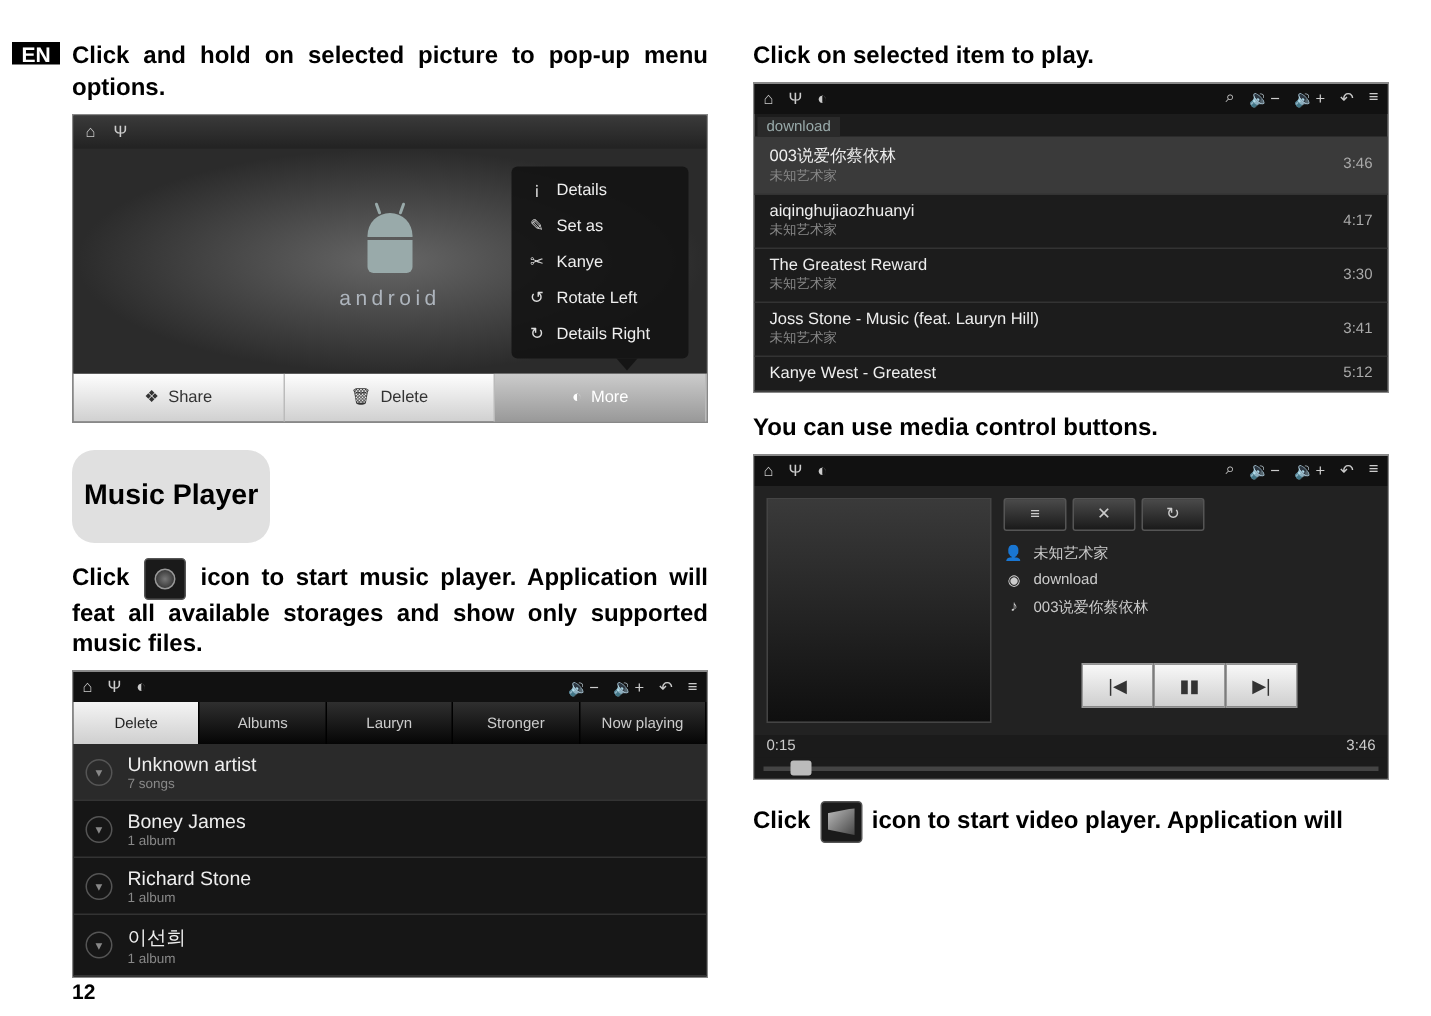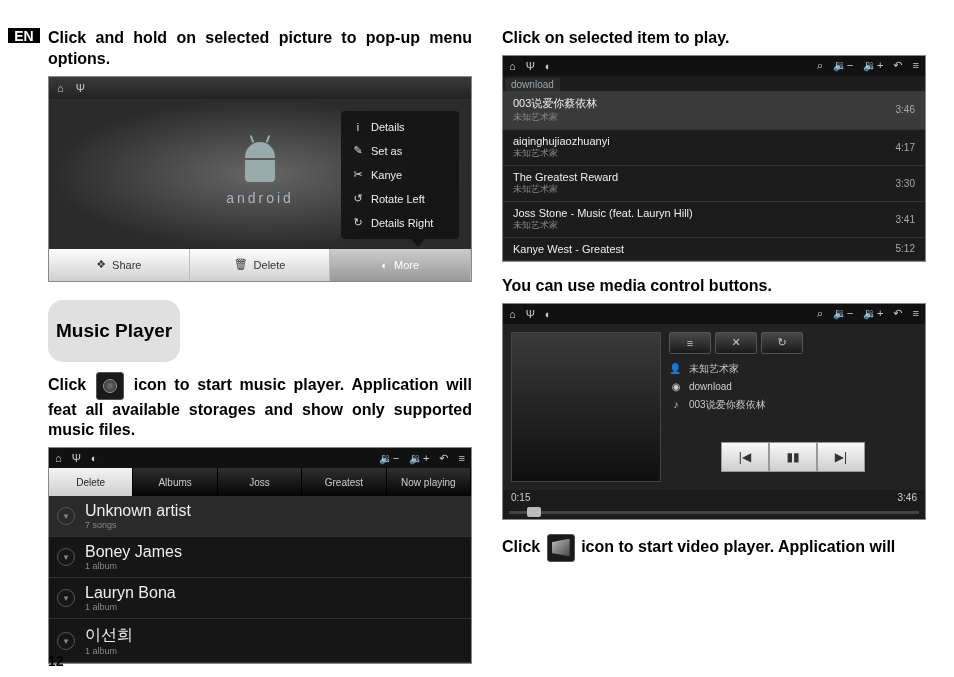--- a/index.html
+++ b/index.html
@@ -38,21 +38,21 @@
 
   
   .mus-top{height:20px;background:#111;display:flex;align-items:center;justify-content:space-between;padding:0 6px;gap:8px;}
   .mus-top .grp{display:flex;gap:10px;}
   .tabs{display:flex;background:linear-gradient(#2f2f2f,#050505);height:28px;}
   .tabs .tab{flex:1;display:flex;align-items:center;justify-content:center;gap:4px;font-size:10px;color:#ccc;border-right:1px solid #000;}
   .tabs .tab.sel{background:linear-gradient(#f4f4f4,#cfcfcf);color:#222;}
   .artist-row{display:flex;align-items:center;gap:10px;padding:6px 8px;border-bottom:1px solid #333;background:#161616;}
   .artist-row.hl{background:#2a2a2a;}
   .artist-row .chev{width:18px;height:18px;border:1px solid #555;border-radius:50%;display:flex;align-items:center;justify-content:center;color:#888;font-size:9px;}
-  .artist-row .nm{font-size:16px;color:#eee;}
+  .artist-row .nm{font-size:13px;color:#eee;}
   .artist-row .sub{font-size:9px;color:#888;}
   .artist-row .col2{display:flex;flex-direction:column;}
 
   
   .dl-top{height:20px;background:#111;display:flex;align-items:center;justify-content:space-between;padding:0 6px;}
   .dl-tag{font-size:10px;color:#9aa;background:#2a2a2a;padding:1px 6px;margin:2px 0 0 2px;display:inline-block;}
   .track{display:flex;justify-content:space-between;align-items:center;padding:5px 10px;border-bottom:1px solid #333;}
   .track.hl{background:#3a3a3a;}
   .track .tt{font-size:11px;color:#eee;}
   .track .ta{font-size:9px;color:#888;}
@@ -160,24 +160,24 @@
         </div>
       </div>
       <div class="tabs">
         <div class="tab sel">
             <span>Delete</span>
           </div>
         <div class="tab">
             <span>Albums</span>
           </div>
         <div class="tab">
-            <span>Joss</span>
+            <span>Lauryn</span>
           </div>
         <div class="tab">
-            <span>Greatest</span>
+            <span>Stronger</span>
           </div>
         <div class="tab">
             <span>Now playing</span>
           </div>
       </div>
       <div>
         <div class="artist-row hl">
             <div class="chev">▾</div>
             <div class="col2">
               <span class="nm">Unknown artist</span>
@@ -187,21 +187,21 @@
         <div class="artist-row">
             <div class="chev">▾</div>
             <div class="col2">
               <span class="nm">Boney James</span>
               <span class="sub">1 album</span>
             </div>
           </div>
         <div class="artist-row">
             <div class="chev">▾</div>
             <div class="col2">
-              <span class="nm">Lauryn Bona</span>
+              <span class="nm">Richard Stone</span>
               <span class="sub">1 album</span>
             </div>
           </div>
         <div class="artist-row">
             <div class="chev">▾</div>
             <div class="col2">
               <span class="nm">이선희</span>
               <span class="sub">1 album</span>
             </div>
           </div>

